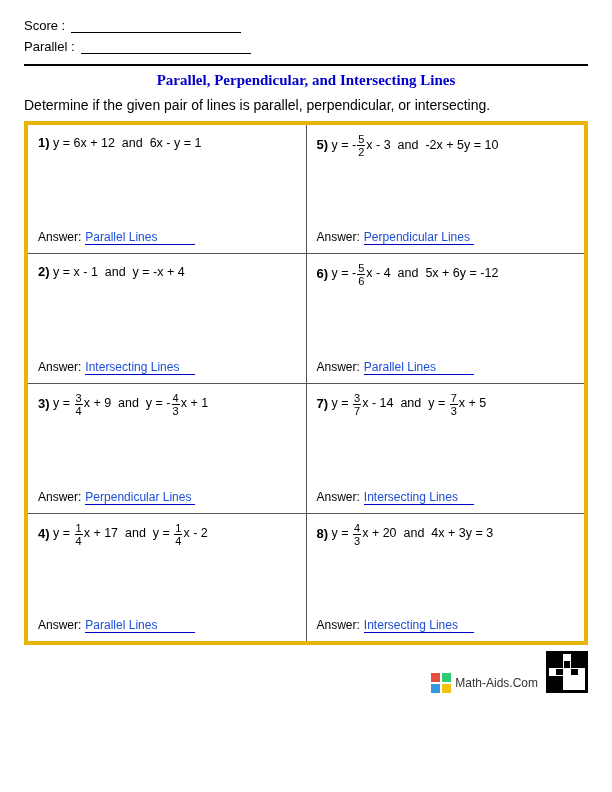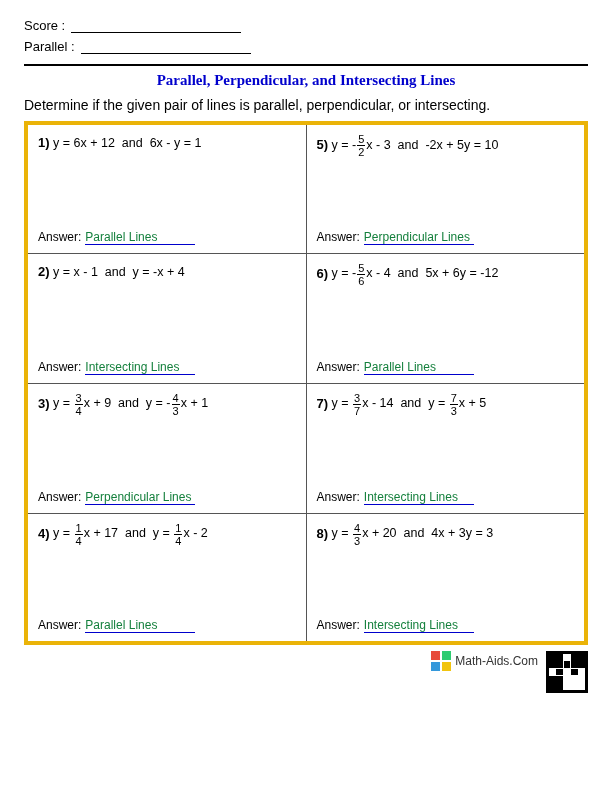--- a/index.html
+++ b/index.html
@@ -94,31 +94,31 @@
       position: absolute;
       bottom: 8px;
       left: 10px;
       font-size: 12px;
       display: flex;
       align-items: flex-start;
       gap: 4px;
     }
     .answer-label { color: #000; }
     .answer-value {
-      color: #15803d;
+      color: #1d4ed8;
       border-bottom: 1px solid #0000cc;
       font-size: 12px;
       text-decoration: none;
       display: inline-block;
       min-width: 110px;
     }
     .footer {
       display: flex;
       justify-content: flex-end;
-      align-items: flex-start;
+      align-items: flex-end;
       margin-top: 6px;
       gap: 8px;
     }
     .footer-logo {
       font-size: 12px;
       color: #333;
       display: flex;
       align-items: center;
       gap: 4px;
     }

